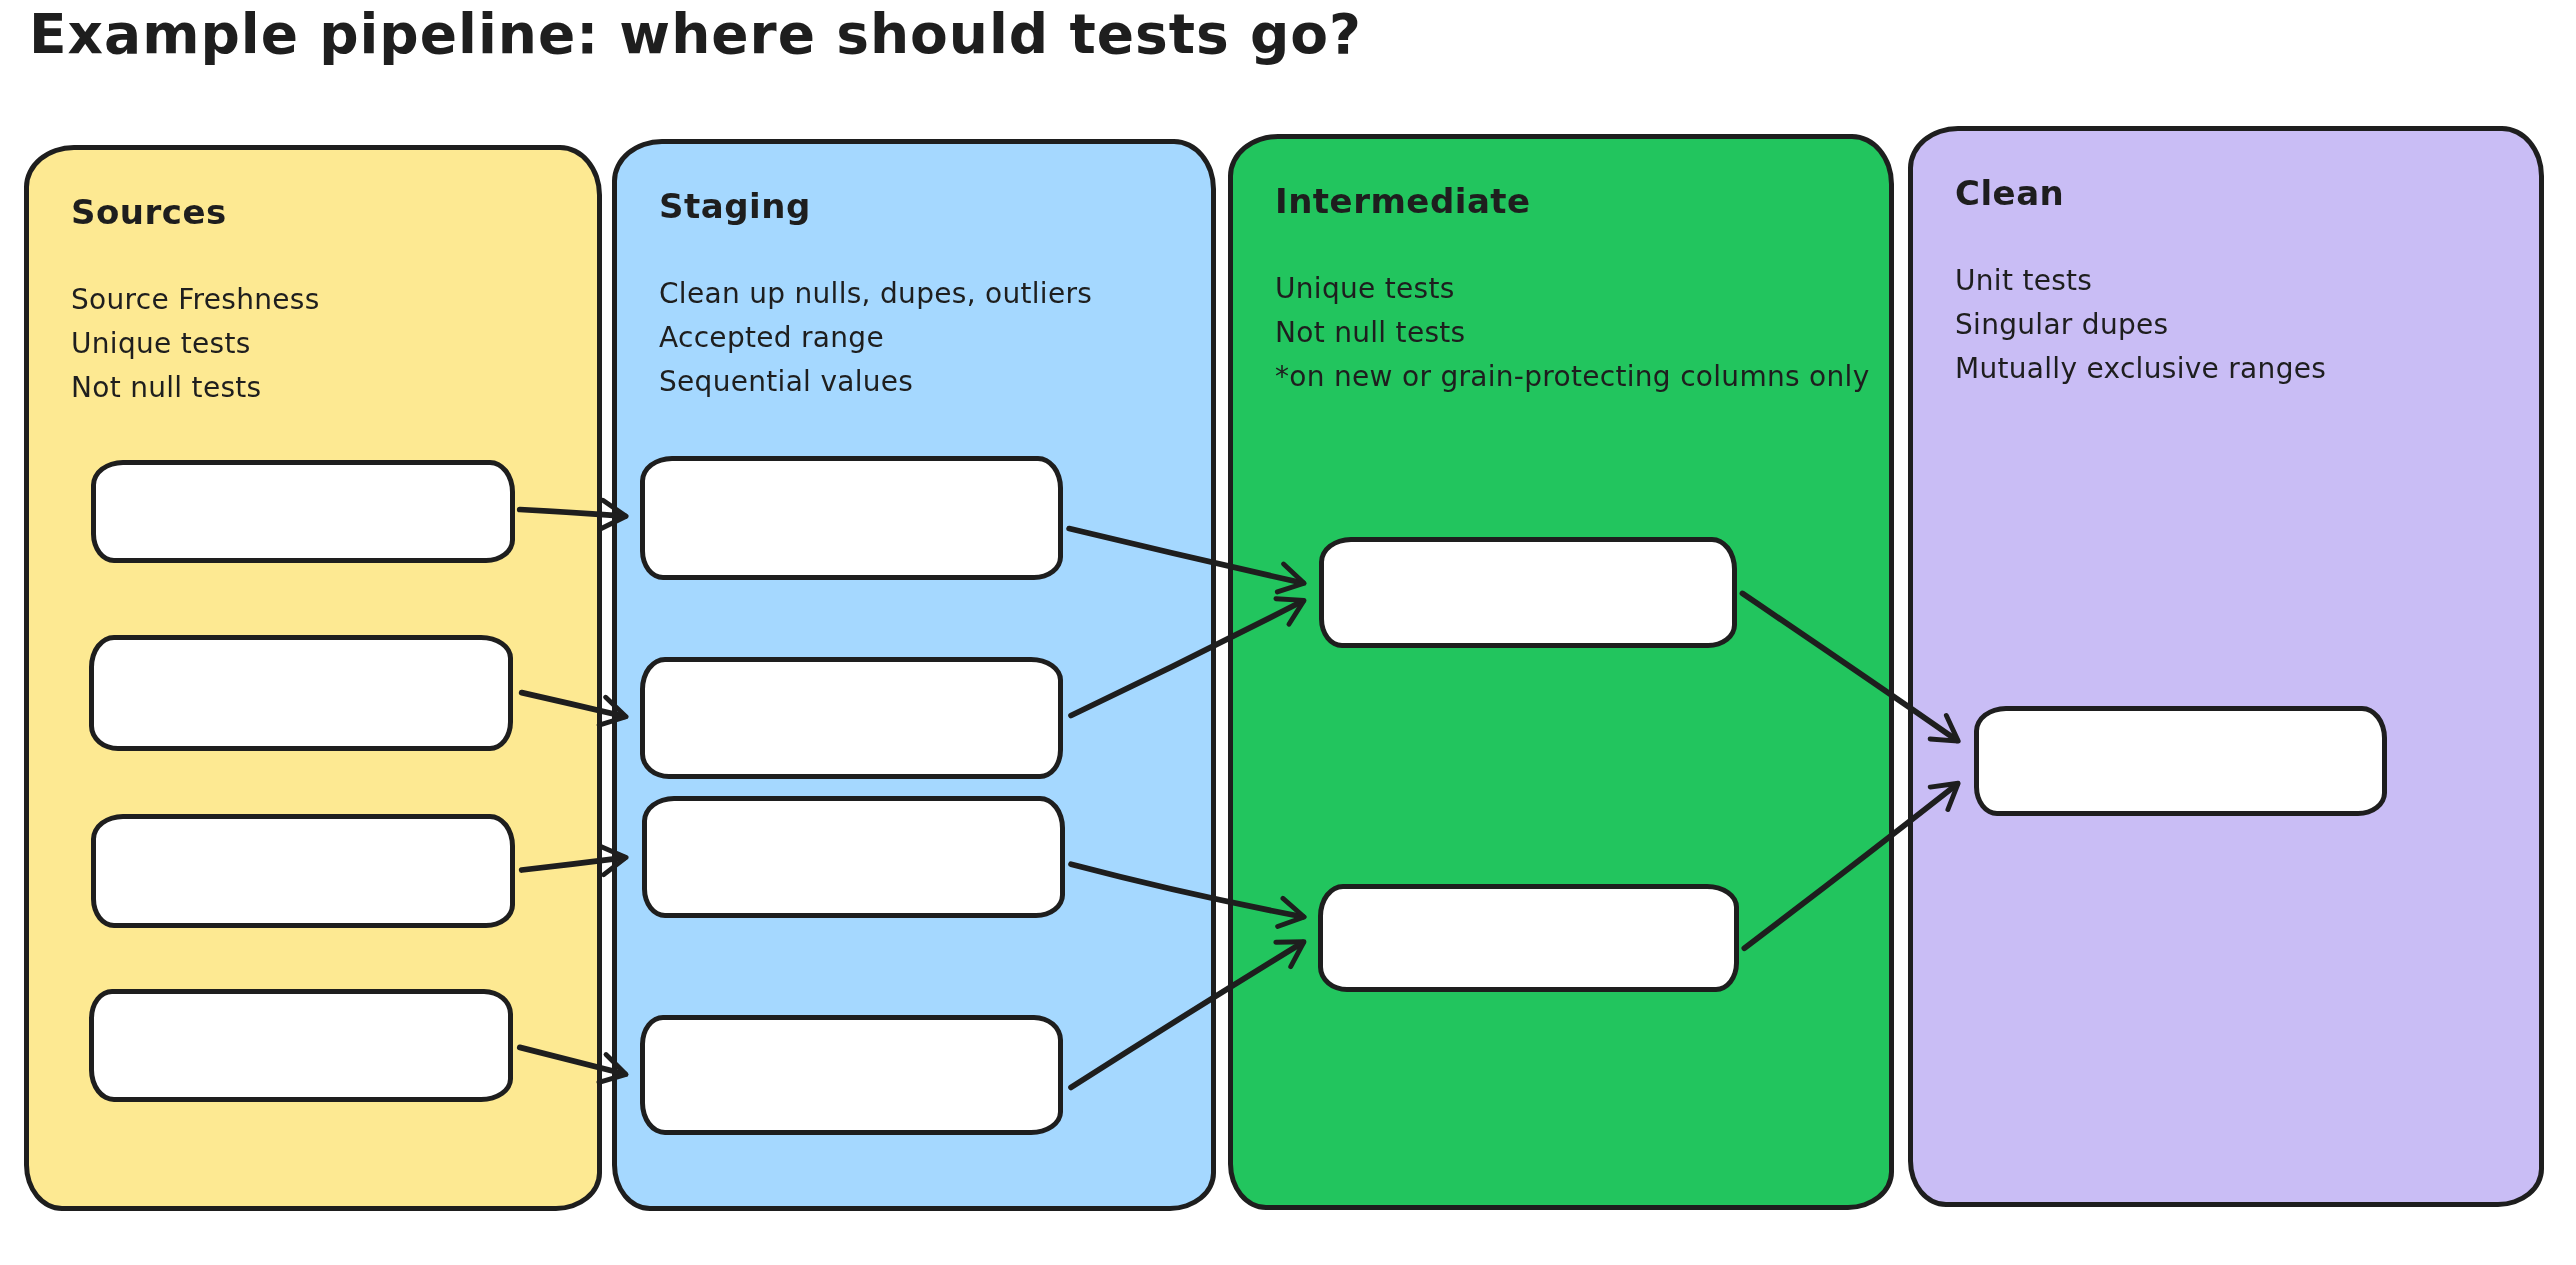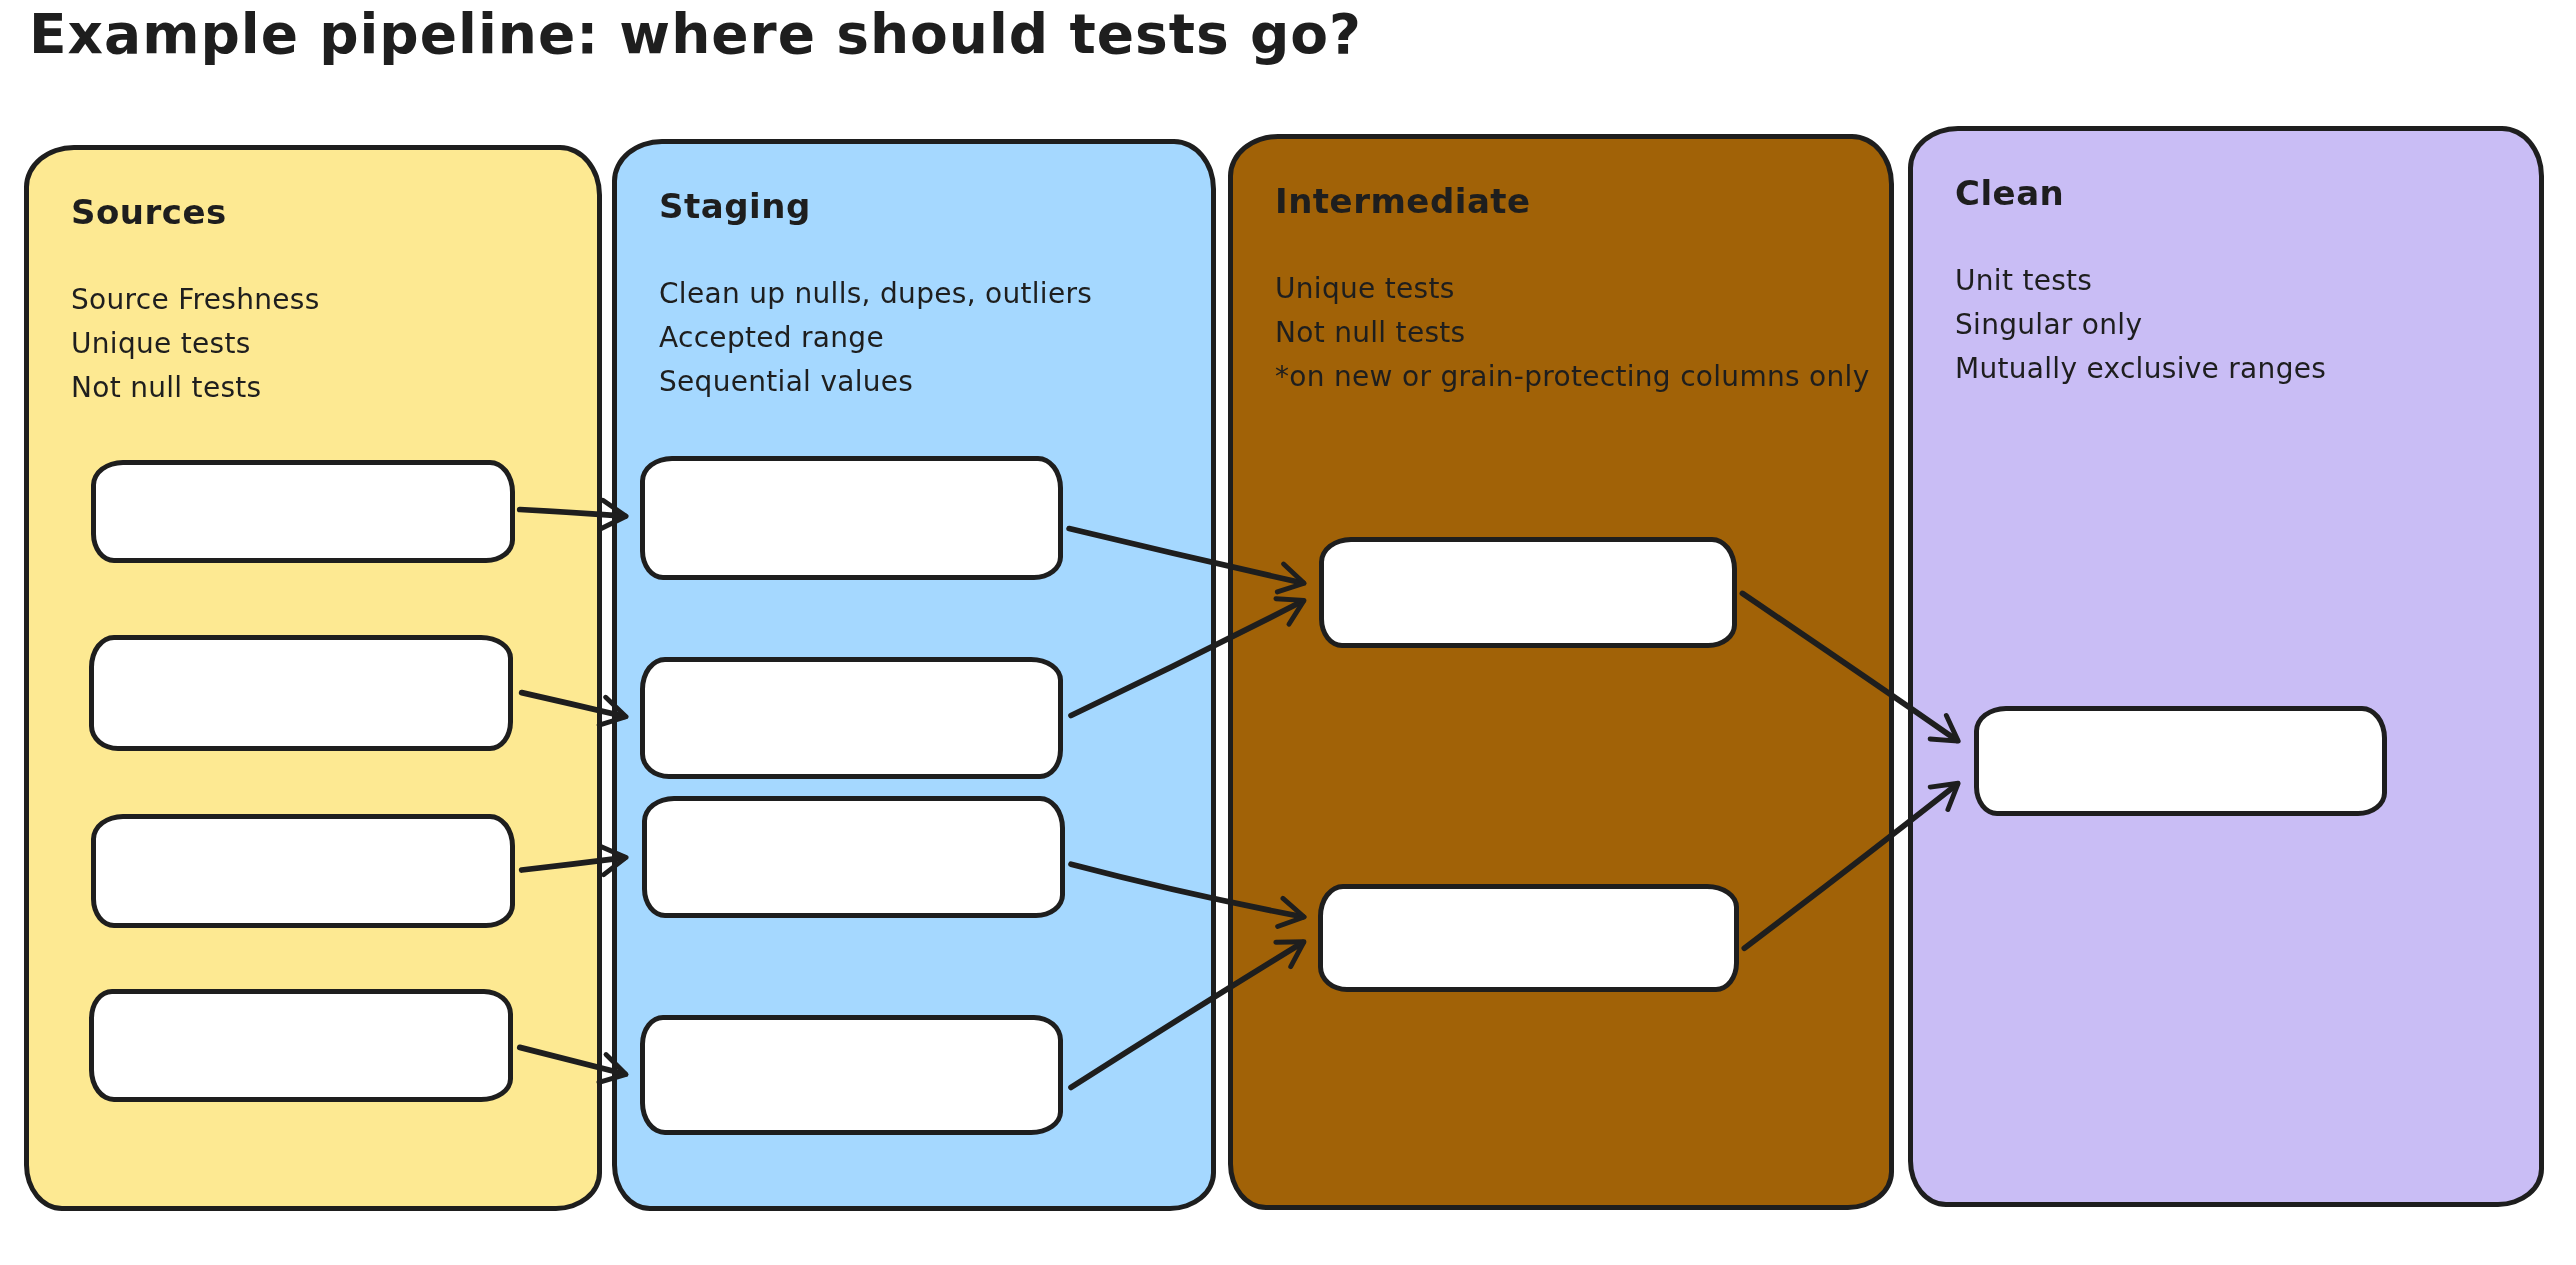--- a/index.html
+++ b/index.html
@@ -111,34 +111,34 @@
 
   <section class="col" id="col-staging" style="background-color: rgb(165, 216, 255);">
     <h2>Staging</h2>
     <div class="notes">
       <div class="note">Clean up nulls, dupes, outliers</div>
       <div class="note">Accepted range</div>
       <div class="note">Sequential values</div>
     </div>
   </section>
 
-  <section class="col" id="col-intermediate" style="background-color: #a16207;">
+  <section class="col" id="col-intermediate" style="background-color: #22c55e;">
     <h2>Intermediate</h2>
     <div class="notes">
       <div class="note">Unique tests</div>
       <div class="note">Not null tests</div>
       <div class="note">*on new or grain-protecting columns only</div>
     </div>
   </section>
 
   <section class="col" id="col-marts" style="background-color: rgb(201, 189, 245);">
     <h2>Clean</h2>
     <div class="notes">
       <div class="note">Unit tests</div>
-      <div class="note">Singular only</div>
+      <div class="note">Singular dupes</div>
       <div class="note">Mutually exclusive ranges</div>
     </div>
   </section>
 
   <div class="box" id="b-s1"></div>
   <div class="box" id="b-s2"></div>
   <div class="box" id="b-s3"></div>
   <div class="box" id="b-s4"></div>
   <div class="box" id="b-t1"></div>
   <div class="box" id="b-t2"></div>

